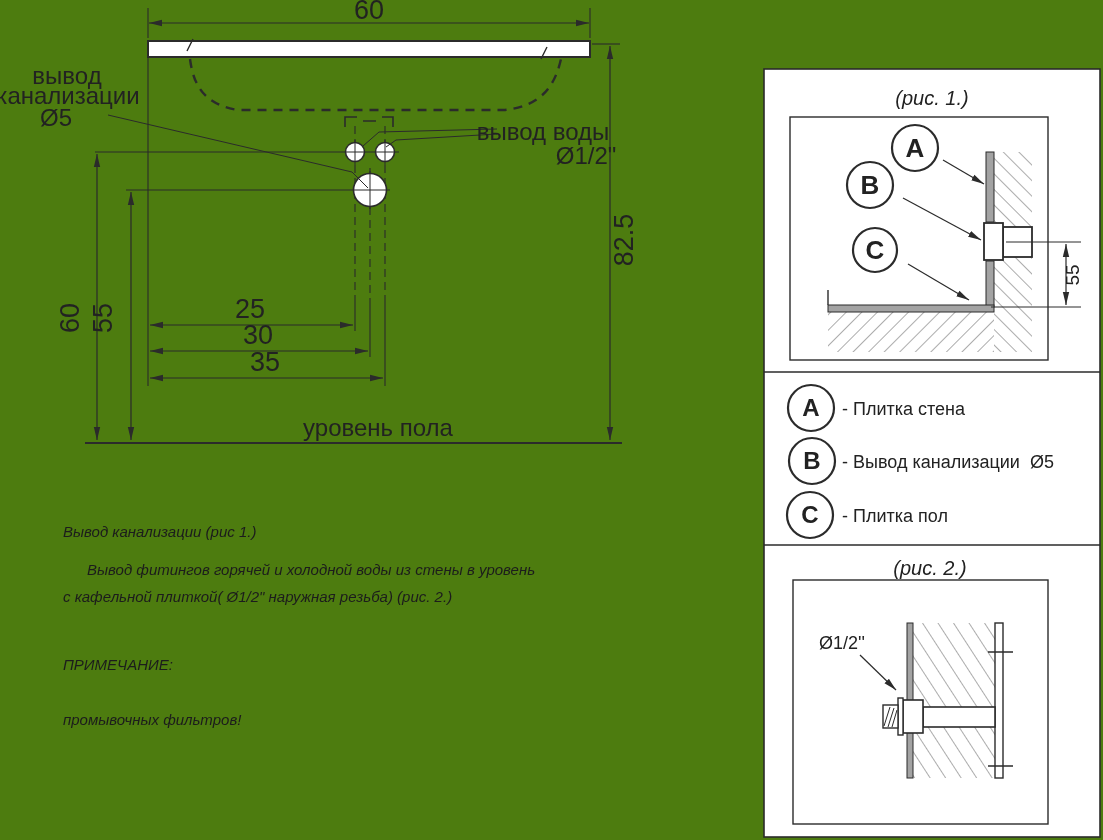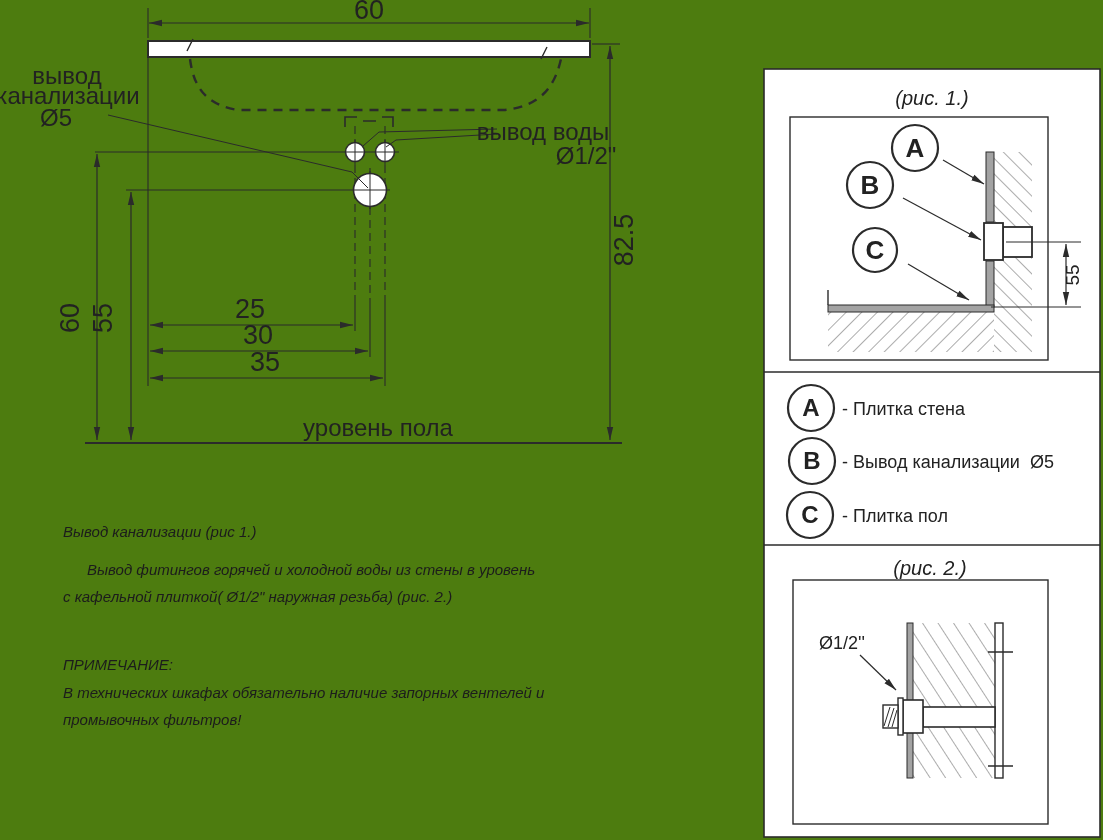--- a/index.html
+++ b/index.html
@@ -97,21 +97,20 @@
     <text class="biglabel" x="56" y="126" text-anchor="middle">Ø5</text>
     <text class="biglabel" x="543" y="140" text-anchor="middle">вывод воды</text>
     <text class="biglabel" x="586" y="164" text-anchor="middle">Ø1/2"</text>
     <text x="378" y="436" text-anchor="middle" style="font-size:24px;">уровень пола</text>
   </svg>
 
   <div class="note" style="left:63px;top:518px;">Вывод канализации (рис 1.)</div>
   <div class="note" style="left:63px;top:556px;margin-left:24px;">Вывод фитингов горячей и холодной воды из стены в уровень</div>
   <div class="note" style="left:63px;top:583px;">с кафельной плиткой( Ø1/2" наружная резьба) (рис. 2.)</div>
   <div class="note" style="left:63px;top:651px;">ПРИМЕЧАНИЕ:</div>
-  <div class="note" style="left:63px;top:679px;">В технических шкафах обязательно наличие запорных вентелей и</div>
   <div class="note" style="left:63px;top:706px;">промывочных фильтров!</div>
 
   <svg style="left:763px;top:68px;" width="338" height="770" viewBox="0 0 338 770">
     <defs>
       <marker id="aeP" markerUnits="userSpaceOnUse" markerWidth="14" markerHeight="8" refX="13" refY="4" orient="auto">
         <path d="M0,0.8 L13,4 L0,7.2 Z" fill="#2b2b2b"></path>
       </marker>
       <marker id="asP" markerUnits="userSpaceOnUse" markerWidth="14" markerHeight="8" refX="13" refY="4" orient="auto-start-reverse">
         <path d="M0,0.8 L13,4 L0,7.2 Z" fill="#2b2b2b"></path>
       </marker>

